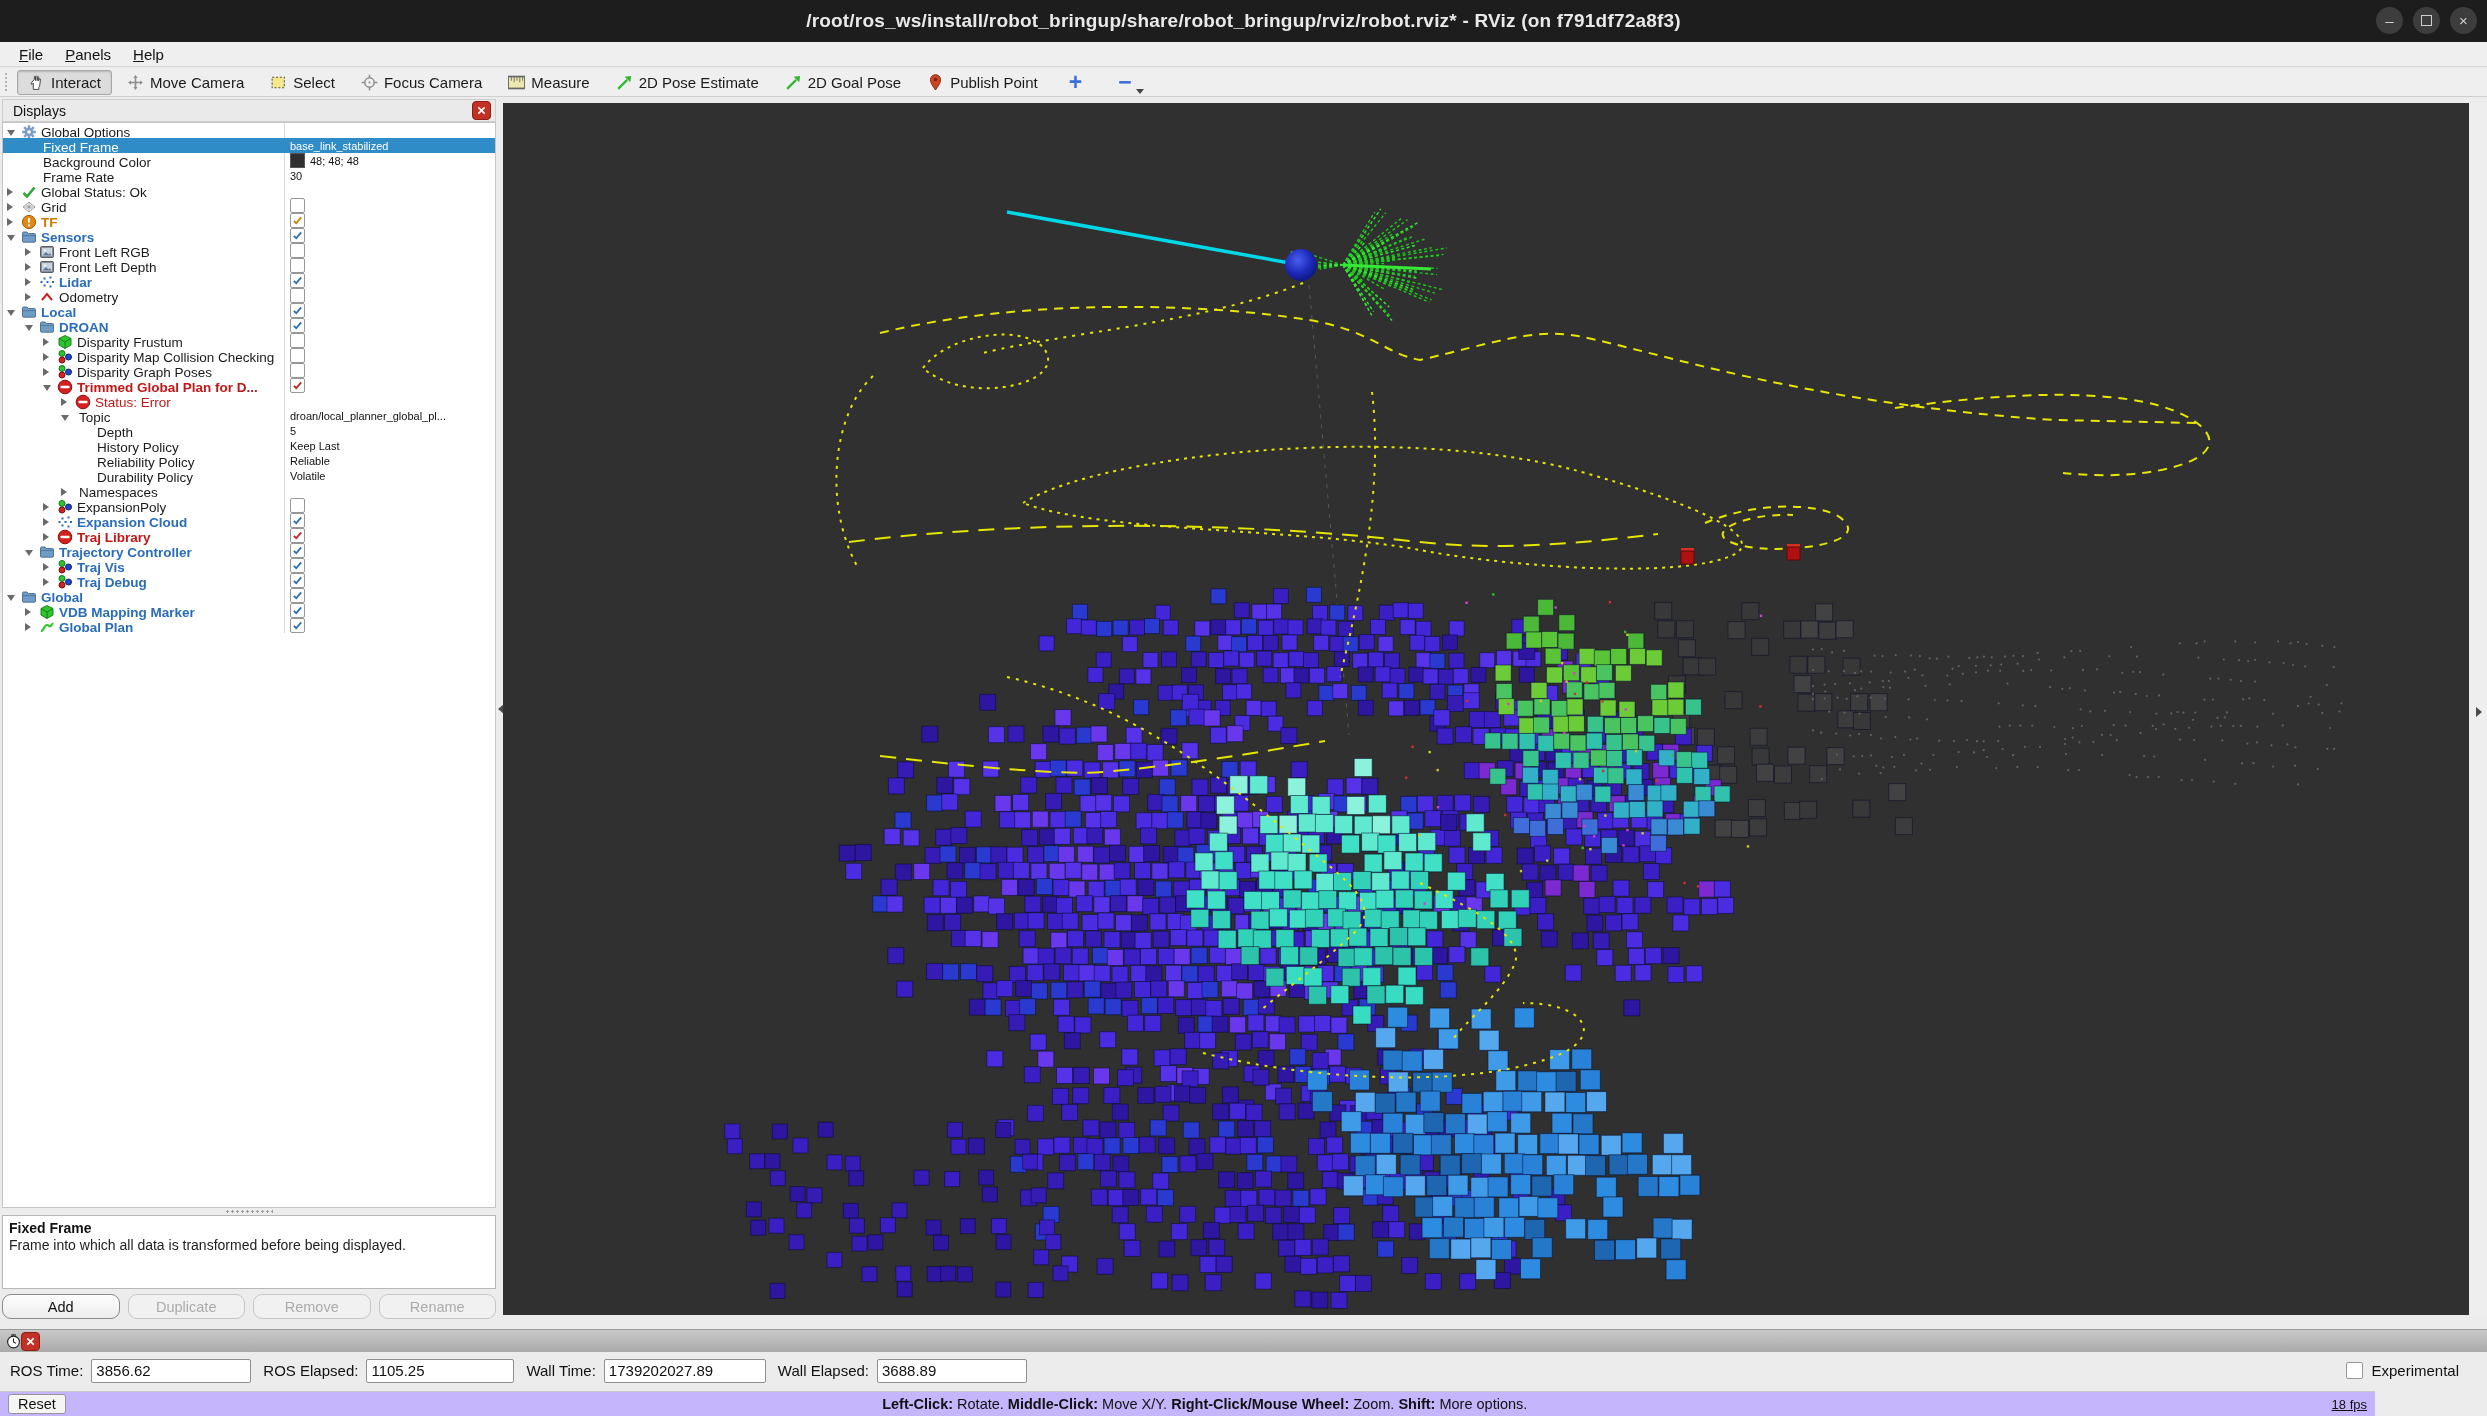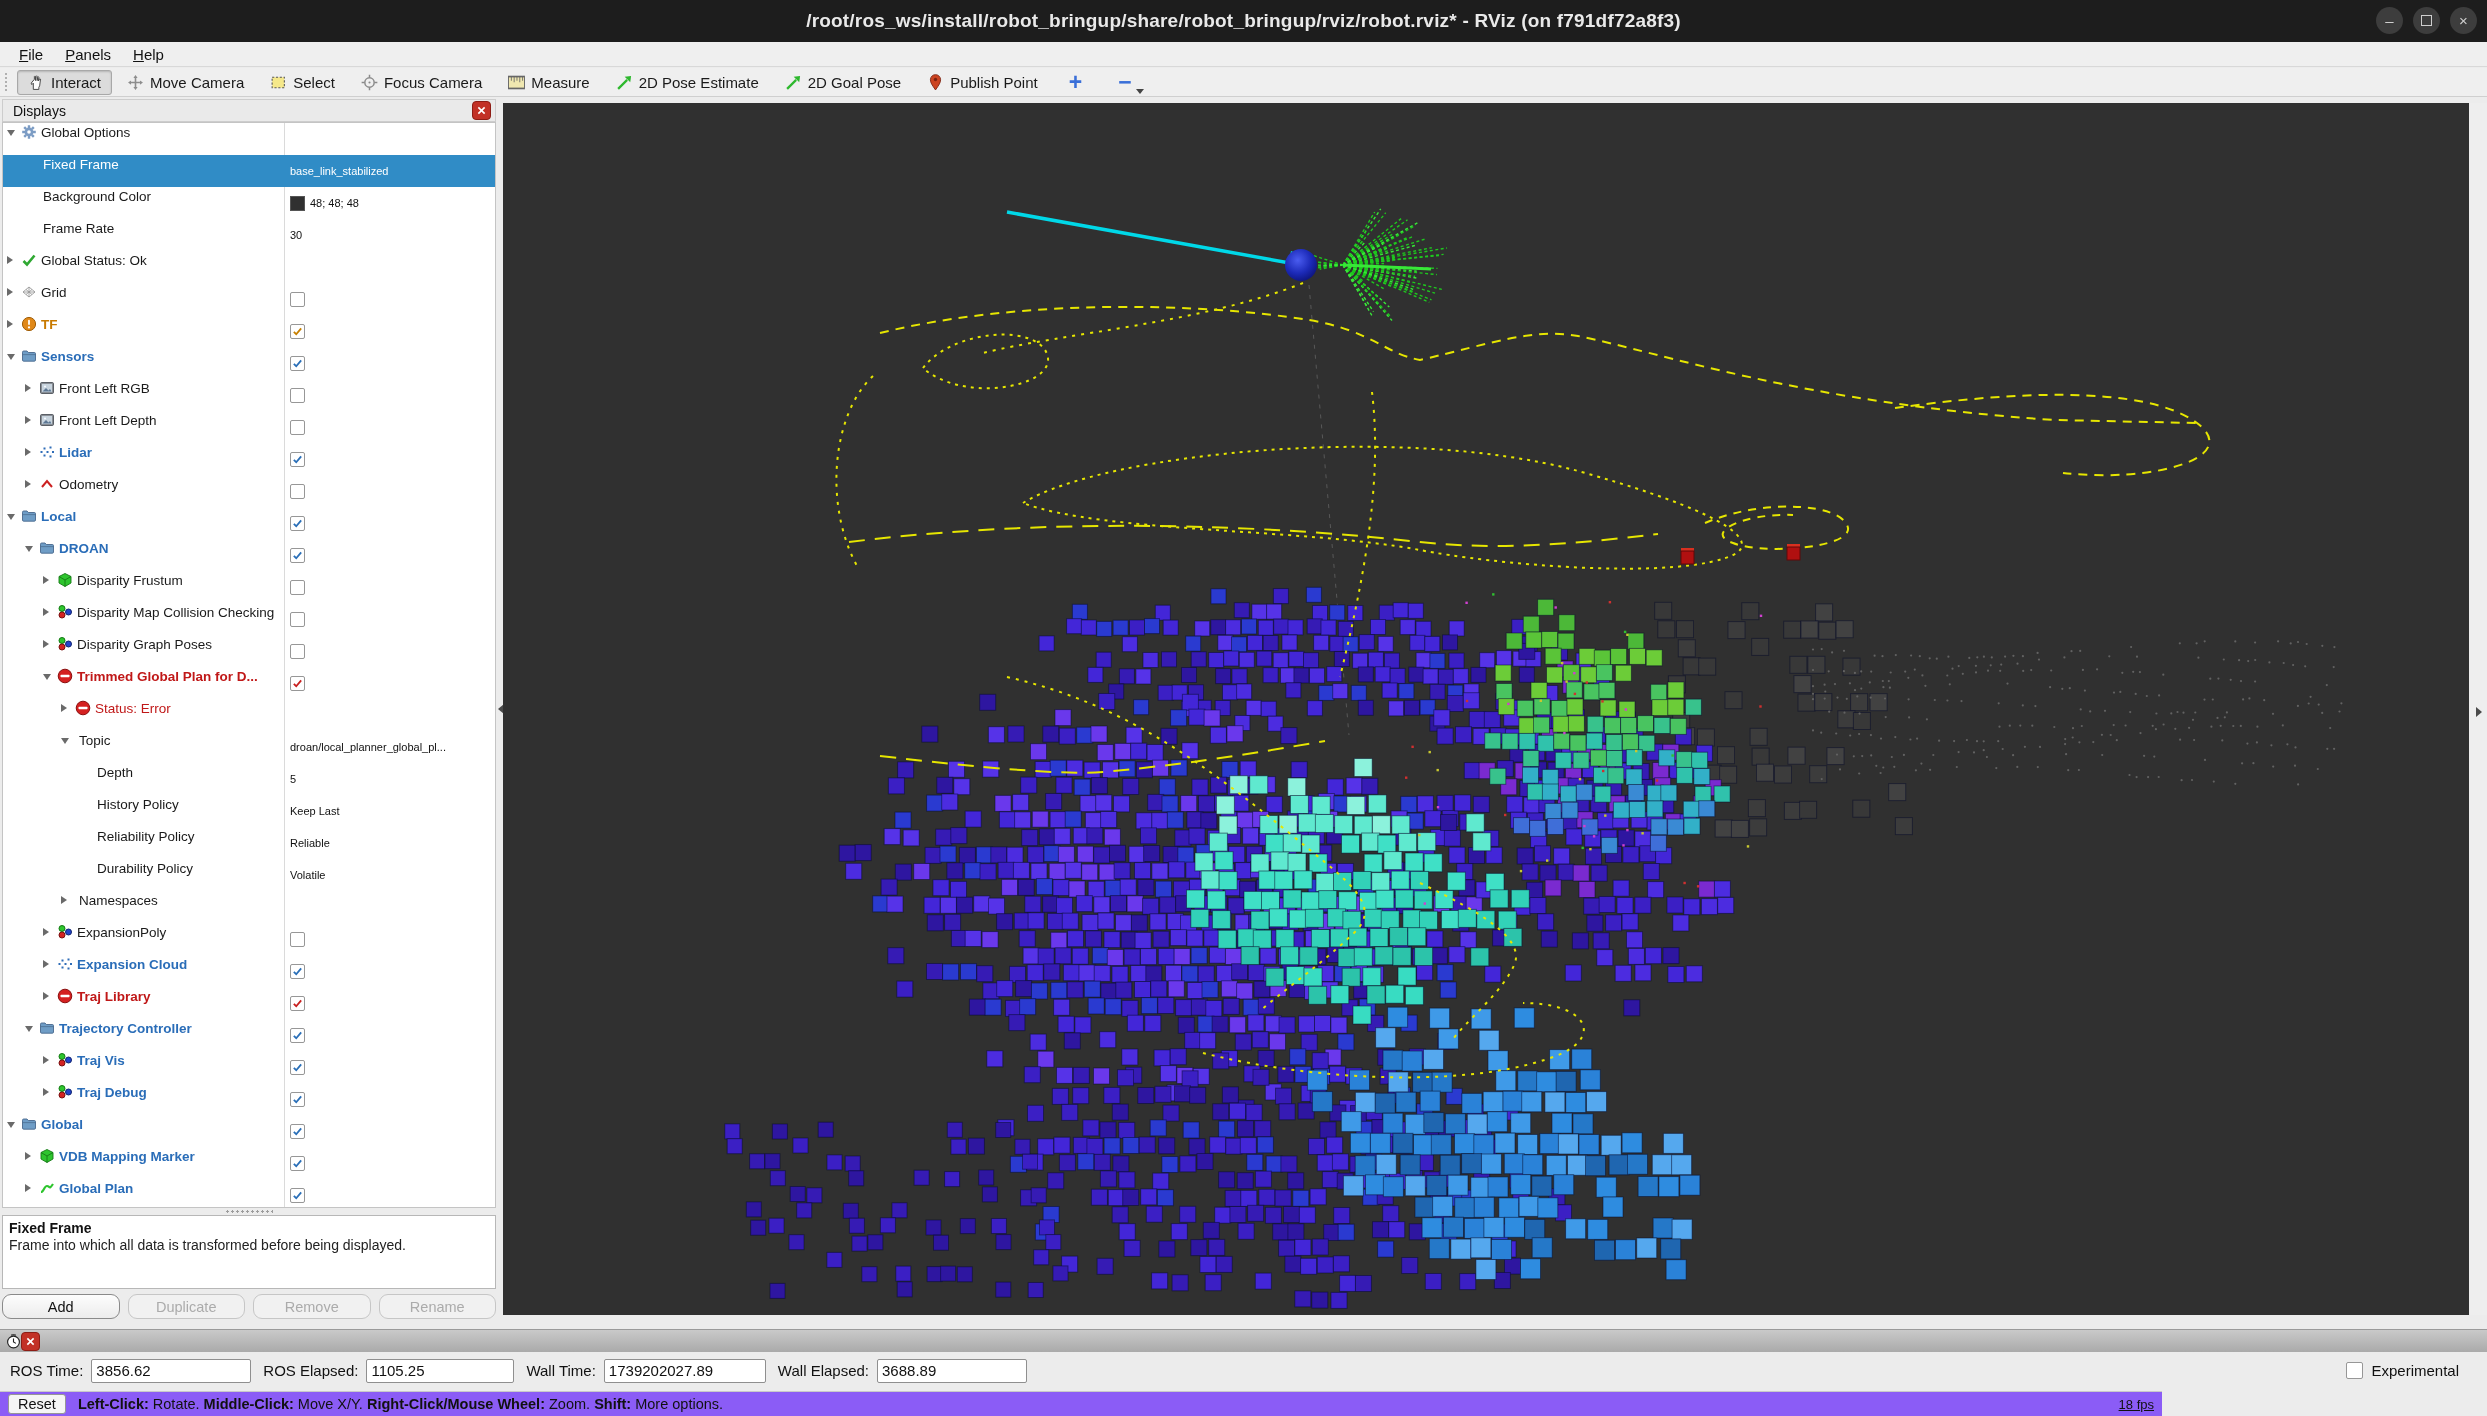--- a/index.html
+++ b/index.html
@@ -24,21 +24,21 @@
   .tool-btn.pressed{background:#dcdcdc;border:1px solid #a8a8a8;box-shadow:inset 0 1px 2px rgba(0,0,0,.18);}
   .tool-btn svg{width:17px;height:17px;display:block;}
   .tool-zoom{color:#3a6fd8;font-weight:bold;font-size:23px;padding:0 16px;position:relative;line-height:20px;}
   .tool-zoom .caret{position:absolute;right:4px;bottom:-2px;width:0;height:0;border-left:4px solid transparent;border-right:4px solid transparent;border-top:5px solid #444;}
   
   .panel-header{position:absolute;left:2px;top:99px;width:494px;height:23px;background:#eaeaea;border:1px solid #cdcdcd;box-sizing:border-box;display:flex;align-items:center;padding:0 4px;}
   .panel-header .ph-title{font-size:14px;color:#111;margin-left:6px;flex:1;}
   .close-red{width:17px;height:17px;border-radius:4px;background:#c23126;border:1px solid #8d1d15;display:flex;align-items:center;justify-content:center;}
   .close-red svg{width:9px;height:9px;display:block;}
   .tree{position:absolute;left:2px;top:122px;width:494px;height:1086px;background:#fff;border:1px solid #c4c4c4;box-sizing:border-box;overflow:hidden;}
-  .row{position:relative;height:32px;}
+  .row{position:relative;height:15px;}
   .row .lbl{position:absolute;top:1.5px;font-size:13.5px;color:#1a1a1a;white-space:nowrap;}
   .row .val{position:absolute;left:281px;right:0;top:0;bottom:0;border-left:1px solid #dadada;padding-left:5px;display:flex;align-items:center;gap:5px;font-size:11px;color:#111;white-space:nowrap;overflow:hidden;}
   .row.sel{background:#308cc6;}
   .row.sel .lbl,.row.sel .val{color:#fff;}
   .row.sel .val{border-left-color:transparent;}
   .blue-bold{color:#2a6db8 !important;font-weight:bold;}
   .red-bold{color:#c01818 !important;font-weight:bold;}
   .red{color:#c01818 !important;}
   .orange-bold{color:#c87a00 !important;font-weight:bold;}
   .exp{position:absolute;top:5px;width:0;height:0;}
@@ -69,21 +69,21 @@
   .time-header{position:absolute;left:0;top:1329px;width:2487px;height:23px;background:linear-gradient(#c9c9c9,#aaaaaa);border-top:1px solid #9a9a9a;display:flex;align-items:center;padding:0 6px;box-sizing:border-box;}
   .time-header .th-title{font-size:14px;color:#111;margin-left:6px;flex:1;}
   .time-header svg.clock{width:15px;height:15px;}
   .time-row{position:absolute;left:0;top:1352px;width:2487px;height:37px;background:#ececec;display:flex;align-items:center;padding-left:10px;box-sizing:border-box;gap:12px;}
   .tfield{display:flex;align-items:center;gap:8px;}
   .tfield .tlabel{font-size:15px;color:#111;white-space:nowrap;}
   .tfield input{height:22px;border:1px solid #8f8f8f;border-radius:2px;background:#fff;font-family:"Liberation Sans",sans-serif;font-size:15px;padding:0 4px;color:#111;}
   .experimental{position:absolute;right:28px;display:flex;align-items:center;gap:8px;font-size:15px;color:#111;}
   .cb-big{width:15px;height:15px;background:#fff;border:1px solid #979797;border-radius:2px;}
   
-  .statusbar{position:absolute;left:0;top:1391px;width:2162px;height:25px;background:#8b5cf6;border-top:1px solid #c9c9c9;display:flex;align-items:center;box-sizing:border-box;padding:0 8px;}
+  .statusbar{position:absolute;left:0;top:1391px;width:2375px;height:25px;background:#c4b5fd;border-top:1px solid #c9c9c9;display:flex;align-items:center;box-sizing:border-box;padding:0 8px;text-align:center;}
   .reset-btn{font-size:14.5px;color:#111;background:#f5f5f5;border:1px solid #969696;border-radius:3px;padding:1px 9px;margin-right:12px;}
   .status-text{font-size:14.5px;color:#111;flex:1;white-space:nowrap;}
   .fps{font-size:13px;color:#111;text-decoration:underline;}
 </style>
 </head>
 <body>
 
 <div class="titlebar">
   <div class="title">/root/ros_ws/install/robot_bringup/share/robot_bringup/rviz/robot.rviz* - RViz (on f791df72a8f3)</div>
   <div class="win-controls">

